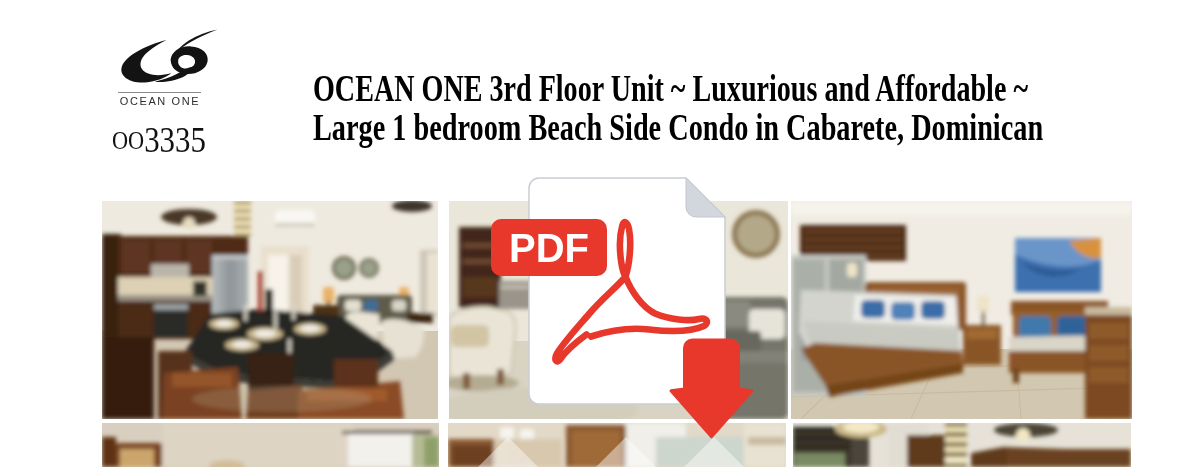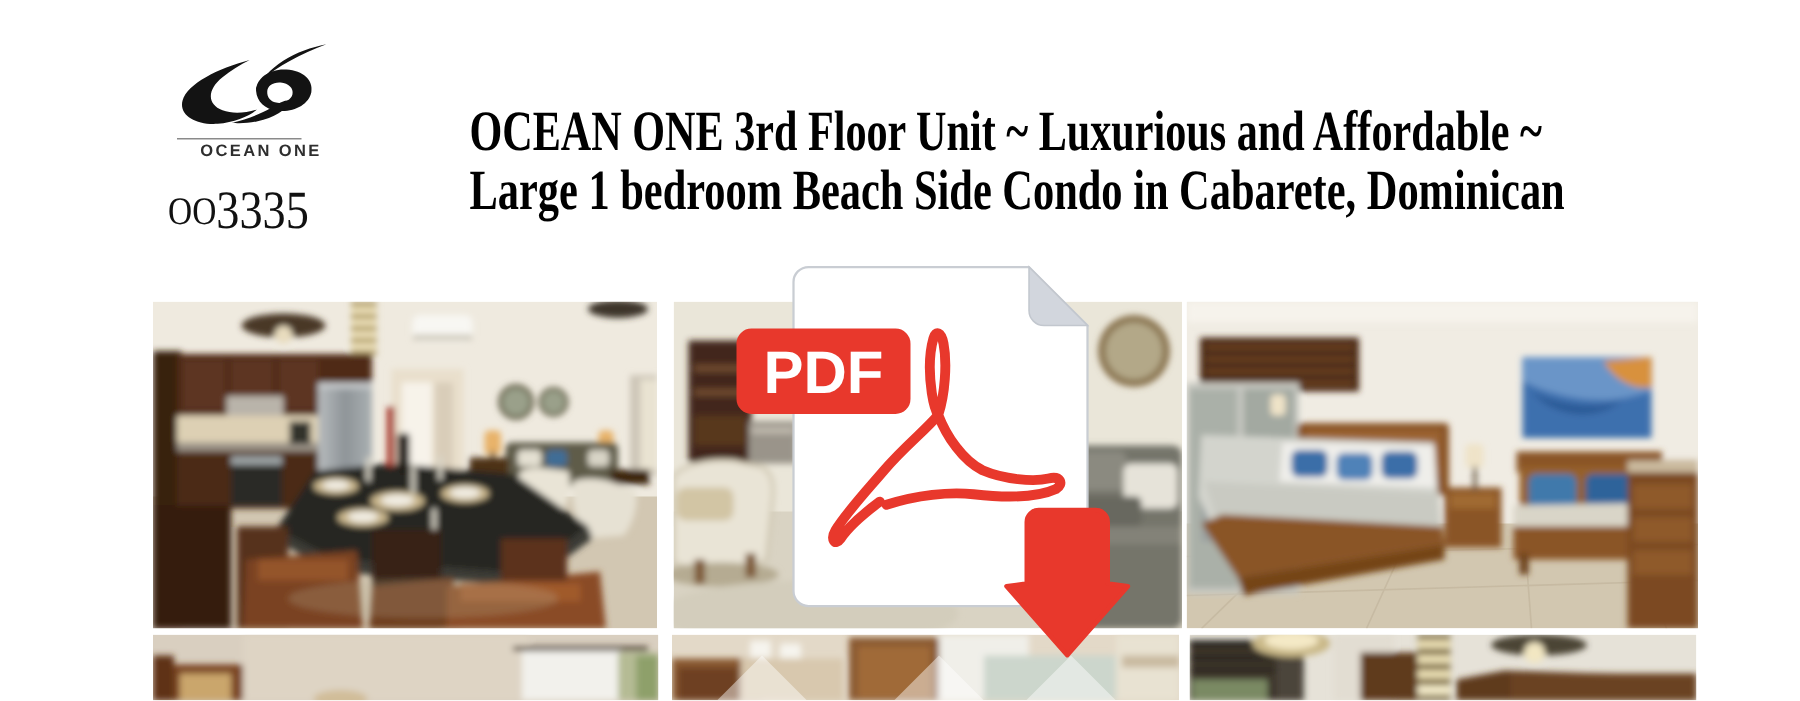--- a/index.html
+++ b/index.html
@@ -13,21 +13,21 @@
   <g fill="#131313" transform="scale(1.065 1)">
     <path d="M53,15 C33,20.5 14,31 11,42 C8.5,51.5 19,58.5 33,57.5 C43,56.8 53,52.5 57.5,48 C50,50.5 42,51 36,48.5 C26,44.5 26.5,34.5 36,26.5 C41,22.2 47,18 53,15 Z"></path>
     <path d="M101,4.5 C85,11 70,19.5 61,28 C58,31 56.8,33.5 57,35.5 C59.5,28.5 66,21 74,15.5 C82.5,9.8 91.5,6.6 101,4.5 Z"></path>
     <path d="M57,35.5 C57,27 66,20.6 76,21.4 C86.5,22.2 93,28.5 91.6,36.5 C90,45 80,50.3 70,48.8 C62.5,47.6 57.5,43 57,35.5 Z M64,36 C64,32.2 67.8,29.6 72.4,30 C77.4,30.5 80.6,33.8 79.8,37.8 C78.9,41.9 74,44.3 69.5,43.4 C66,42.6 63.8,39.8 64,36 Z" fill-rule="evenodd"></path>
     <path d="M79,42 C76,48.5 68,53.5 58,55.8 C52,57.2 45.5,57.4 42,56.8 C51,54.5 60,51 66.5,46.8 C71.5,43.6 76,41 79,42 Z"></path>
   </g>
 </svg>
 
 <div class="abs" style="left:118px;top:92px;width:83px;height:1px;background:#8a8a8a;"></div>
 
-<div class="abs" style="left:127px;top:95px;width:94px;text-align:center;font-size:11px;font-weight:bold;letter-spacing:1.6px;color:#2e2e2e;">OCEAN ONE</div>
+<div class="abs" style="left:113px;top:95px;width:94px;text-align:center;font-size:11px;font-weight:normal;letter-spacing:1.6px;color:#2e2e2e;">OCEAN ONE</div>
 
 <div class="abs" style="left:112px;top:117px;line-height:40px;font-family:'Liberation Serif',serif;color:#111;white-space:nowrap;transform:scaleX(0.857);transform-origin:0 0;"><span style="font-size:26px;">OO</span><span style="font-size:36px;display:inline-block;transform:translateY(3px);">3335</span></div>
 
 <div class="abs" style="left:313px;top:69.2px;height:38.5px;line-height:38.5px;font-family:'Liberation Serif',serif;font-weight:bold;font-size:38px;color:#000;white-space:nowrap;transform:scaleX(0.7396);transform-origin:0 0;">OCEAN ONE 3rd Floor Unit ~ Luxurious and Affordable ~</div>
 
 <div class="abs" style="left:313px;top:107.7px;height:38.5px;line-height:38.5px;font-family:'Liberation Serif',serif;font-weight:bold;font-size:38px;color:#000;white-space:nowrap;transform:scaleX(0.744);transform-origin:0 0;">Large 1 bedroom Beach Side Condo in Cabarete, Dominican</div>
 
 <div class="abs" style="left:102px;top:201px;width:336px;height:218px;overflow:hidden;">
 <svg width="336" height="218" viewBox="0 0 336 218">
   <defs>

